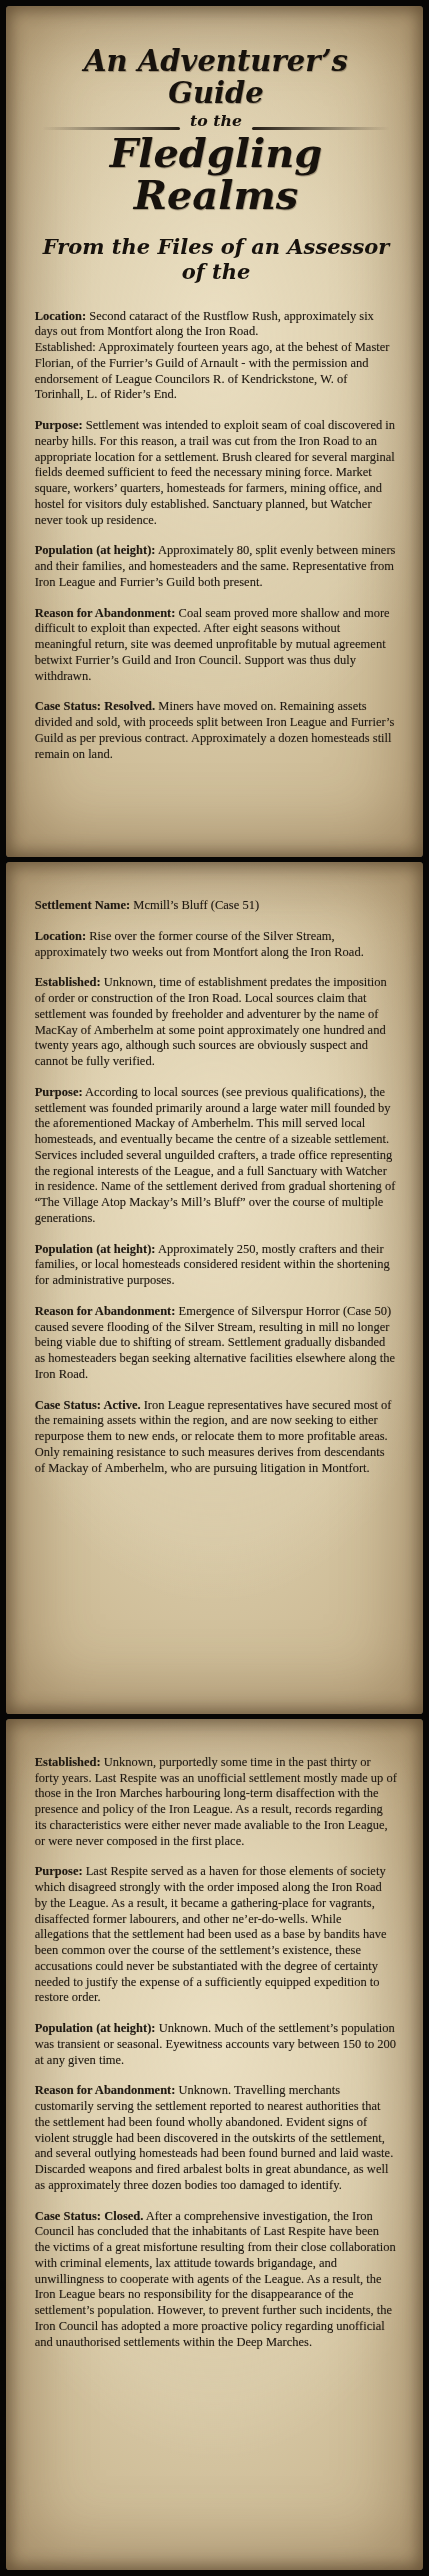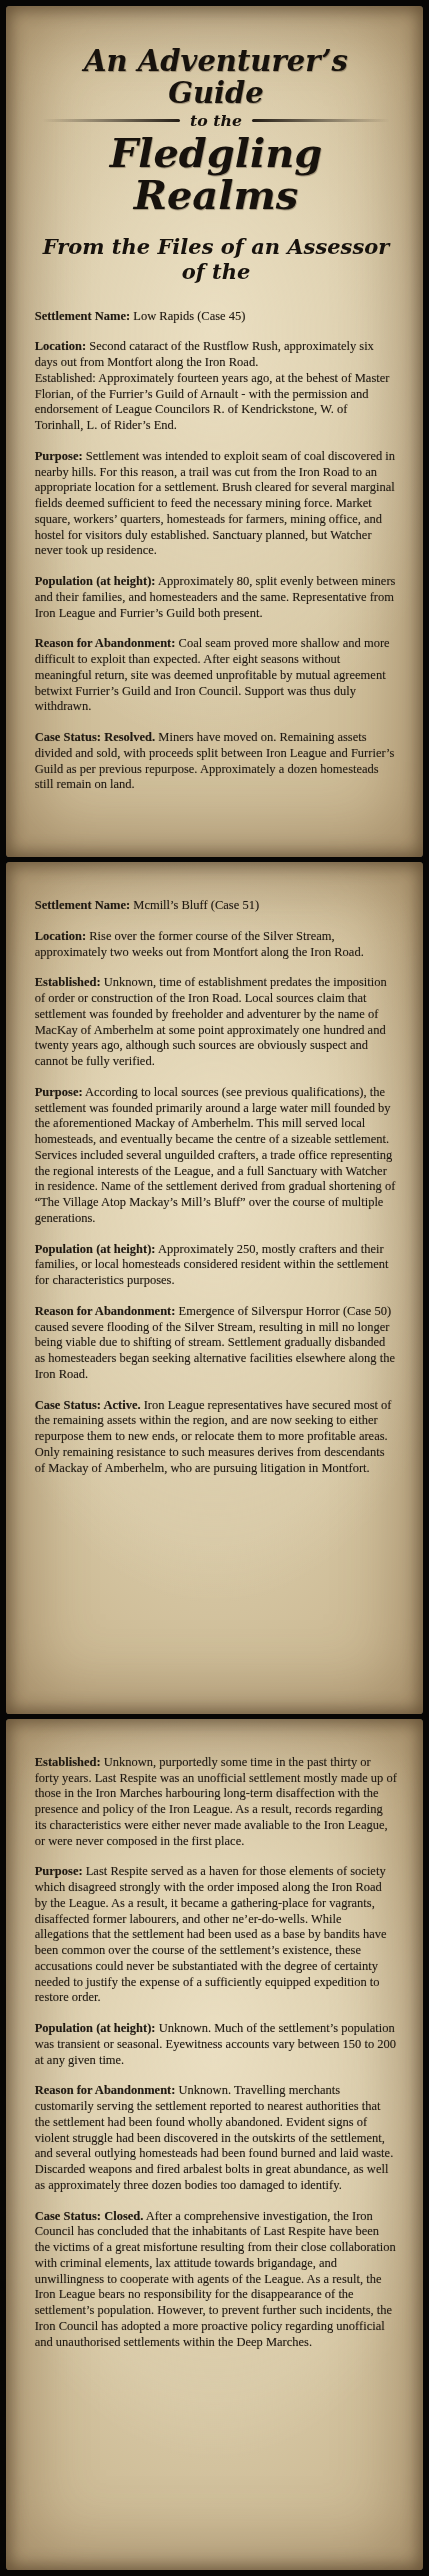--- a/index.html
+++ b/index.html
@@ -16,21 +16,21 @@
       radial-gradient(ellipse 90% 70% at 50% 38%, rgba(238,227,199,0.85) 0%, rgba(216,201,167,0) 70%),
       radial-gradient(ellipse 120% 100% at 50% 50%, #d6c7a4 30%, #c7b38c 62%, #ab9066 82%, #8b6f47 97%);
     box-shadow: inset 0 0 15.7px 4.3px rgba(61,42,22,0.55), inset 0 0 64px 23px rgba(97,70,38,0.35);
     overflow:hidden;
     color:#201a13;
   }
   
   .titleblock{ text-align:center; margin-bottom:24px; }
   .fancy{ font-family:"DejaVu Serif", serif; font-style:italic; font-weight:bold; color:#17120d; }
   .t1{ font-size:29px; line-height:1.1; margin:4.3px 0 1.4px; text-shadow:0.7px 0.7px 0.7px rgba(50,35,20,0.35); }
-  .dividerrow{ display:flex; align-items:center; gap:10px; margin:1.4px 7.2px; }
+  .dividerrow{ display:flex; align-items:flex-end; gap:10px; margin:1.4px 7.2px; }
   .bar{ flex:1; height:3.6px; border-radius:2.1px; }
   .bar.left { background:linear-gradient(to right, rgba(25,19,13,0), rgba(25,19,13,0.95)); }
   .bar.right{ background:linear-gradient(to left , rgba(25,19,13,0), rgba(25,19,13,0.95)); }
   .connector{ font-size:15.7px; font-weight:bold; white-space:nowrap; }
   .t2{ font-size:40px; line-height:1.05; margin:1.4px 0 18.6px; text-shadow:0.7px 0.7px 0.7px rgba(50,35,20,0.35); }
   .sub1{ font-size:21px; line-height:1.2; margin:0 0 7.2px; }
   .sub2{ font-size:37px; line-height:1.05; margin:0; text-shadow:0.7px 0.7px 0.7px rgba(50,35,20,0.35); }
   
   .sec{
     font-size:12.5px; line-height:1.26; margin:0 0 15px;
@@ -49,35 +49,34 @@
       <div class="fancy t1">An Adventurer’s Guide</div>
       <div class="dividerrow">
         <span class="bar left"></span>
         <span class="fancy connector">to the</span>
         <span class="bar right"></span>
       </div>
       <div class="fancy t2">Fledgling Realms</div>
       <div class="fancy sub1">From the Files of an Assessor of the</div>
     </header>
 
-    <p class="sec"><span class="lbl">Settlement Name:</span> <span class="txt">Low Rapids (Case 45)</span></p>
     <p class="sec"><span class="lbl">Location:</span> <span class="txt">Second cataract of the Rustflow Rush, approximately six days out from Montfort along the Iron Road.
 Established: Approximately fourteen years ago, at the behest of Master Florian, of the Furrier’s Guild of Arnault - with the permission and endorsement of League Councilors R. of Kendrickstone, W. of Torinhall, L. of Rider’s End.</span></p>
     <p class="sec"><span class="lbl">Purpose:</span> <span class="txt">Settlement was intended to exploit seam of coal discovered in nearby hills. For this reason, a trail was cut from the Iron Road to an appropriate location for a settlement. Brush cleared for several marginal fields deemed sufficient to feed the necessary mining force. Market square, workers’ quarters, homesteads for farmers, mining office, and hostel for visitors duly established. Sanctuary planned, but Watcher never took up residence.</span></p>
     <p class="sec"><span class="lbl">Population (at height):</span> <span class="txt">Approximately 80, split evenly between miners and their families, and homesteaders and the same. Representative from Iron League and Furrier’s Guild both present.</span></p>
     <p class="sec"><span class="lbl">Reason for Abandonment:</span> <span class="txt">Coal seam proved more shallow and more difficult to exploit than expected. After eight seasons without meaningful return, site was deemed unprofitable by mutual agreement betwixt Furrier’s Guild and Iron Council. Support was thus duly withdrawn.</span></p>
-    <p class="sec"><span class="lbl">Case Status: Resolved.</span> <span class="txt">Miners have moved on. Remaining assets divided and sold, with proceeds split between Iron League and Furrier’s Guild as per previous repurpose. Approximately a dozen homesteads still remain on land.</span></p>
+    <p class="sec"><span class="lbl">Case Status: Resolved.</span> <span class="txt">Miners have moved on. Remaining assets divided and sold, with proceeds split between Iron League and Furrier’s Guild as per previous contract. Approximately a dozen homesteads still remain on land.</span></p>
   </section>
 
   <section class="page">
     <p class="sec"><span class="lbl">Settlement Name:</span> <span class="txt">Mcmill’s Bluff (Case 51)</span></p>
     <p class="sec"><span class="lbl">Location:</span> <span class="txt">Rise over the former course of the Silver Stream, approximately two weeks out from Montfort along the Iron Road.</span></p>
     <p class="sec"><span class="lbl">Established:</span> <span class="txt">Unknown, time of establishment predates the imposition of order or construction of the Iron Road. Local sources claim that settlement was founded by freeholder and adventurer by the name of MacKay of Amberhelm at some point approximately one hundred and twenty years ago, although such sources are obviously suspect and cannot be fully verified.</span></p>
     <p class="sec"><span class="lbl">Purpose:</span> <span class="txt">According to local sources (see previous qualifications), the settlement was founded primarily around a large water mill founded by the aforementioned Mackay of Amberhelm. This mill served local homesteads, and eventually became the centre of a sizeable settlement. Services included several unguilded crafters, a trade office representing the regional interests of the League, and a full Sanctuary with Watcher in residence. Name of the settlement derived from gradual shortening of “The Village Atop Mackay’s Mill’s Bluff” over the course of multiple generations.</span></p>
-    <p class="sec"><span class="lbl">Population (at height):</span> <span class="txt">Approximately 250, mostly crafters and their families, or local homesteads considered resident within the settlement for characteristics purposes.</span></p>
+    <p class="sec"><span class="lbl">Population (at height):</span> <span class="txt">Approximately 250, mostly crafters and their families, or local homesteads considered resident within the shortening for administrative purposes.</span></p>
     <p class="sec"><span class="lbl">Reason for Abandonment:</span> <span class="txt">Emergence of Silverspur Horror (Case 50) caused severe flooding of the Silver Stream, resulting in mill no longer being viable due to shifting of stream. Settlement gradually disbanded as homesteaders began seeking alternative facilities elsewhere along the Iron Road.</span></p>
     <p class="sec"><span class="lbl">Case Status: Active.</span> <span class="txt">Iron League representatives have secured most of the remaining assets within the region, and are now seeking to either repurpose them to new ends, or relocate them to more profitable areas. Only remaining resistance to such measures derives from descendants of Mackay of Amberhelm, who are pursuing litigation in Montfort.</span></p>
   </section>
 
   <section class="page">
     <p class="sec"><span class="lbl">Established:</span> <span class="txt">Unknown, purportedly some time in the past thirty or forty years. Last Respite was an unofficial settlement mostly made up of those in the Iron Marches harbouring long-term disaffection with the presence and policy of the Iron League. As a result, records regarding its characteristics were either never made avaliable to the Iron League, or were never composed in the first place.</span></p>
     <p class="sec"><span class="lbl">Purpose:</span> <span class="txt">Last Respite served as a haven for those elements of society which disagreed strongly with the order imposed along the Iron Road by the League. As a result, it became a gathering-place for vagrants, disaffected former labourers, and other ne’er-do-wells. While allegations that the settlement had been used as a base by bandits have been common over the course of the settlement’s existence, these accusations could never be substantiated with the degree of certainty needed to justify the expense of a sufficiently equipped expedition to restore order.</span></p>
     <p class="sec"><span class="lbl">Population (at height):</span> <span class="txt">Unknown. Much of the settlement’s population was transient or seasonal. Eyewitness accounts vary between 150 to 200 at any given time.</span></p>
     <p class="sec"><span class="lbl">Reason for Abandonment:</span> <span class="txt">Unknown. Travelling merchants customarily serving the settlement reported to nearest authorities that the settlement had been found wholly abandoned. Evident signs of violent struggle had been discovered in the outskirts of the settlement, and several outlying homesteads had been found burned and laid waste. Discarded weapons and fired arbalest bolts in great abundance, as well as approximately three dozen bodies too damaged to identify.</span></p>
     <p class="sec"><span class="lbl">Case Status: Closed.</span> <span class="txt">After a comprehensive investigation, the Iron Council has concluded that the inhabitants of Last Respite have been the victims of a great misfortune resulting from their close collaboration with criminal elements, lax attitude towards brigandage, and unwillingness to cooperate with agents of the League. As a result, the Iron League bears no responsibility for the disappearance of the settlement’s population. However, to prevent further such incidents, the Iron Council has adopted a more proactive policy regarding unofficial and unauthorised settlements within the Deep Marches.</span></p>

